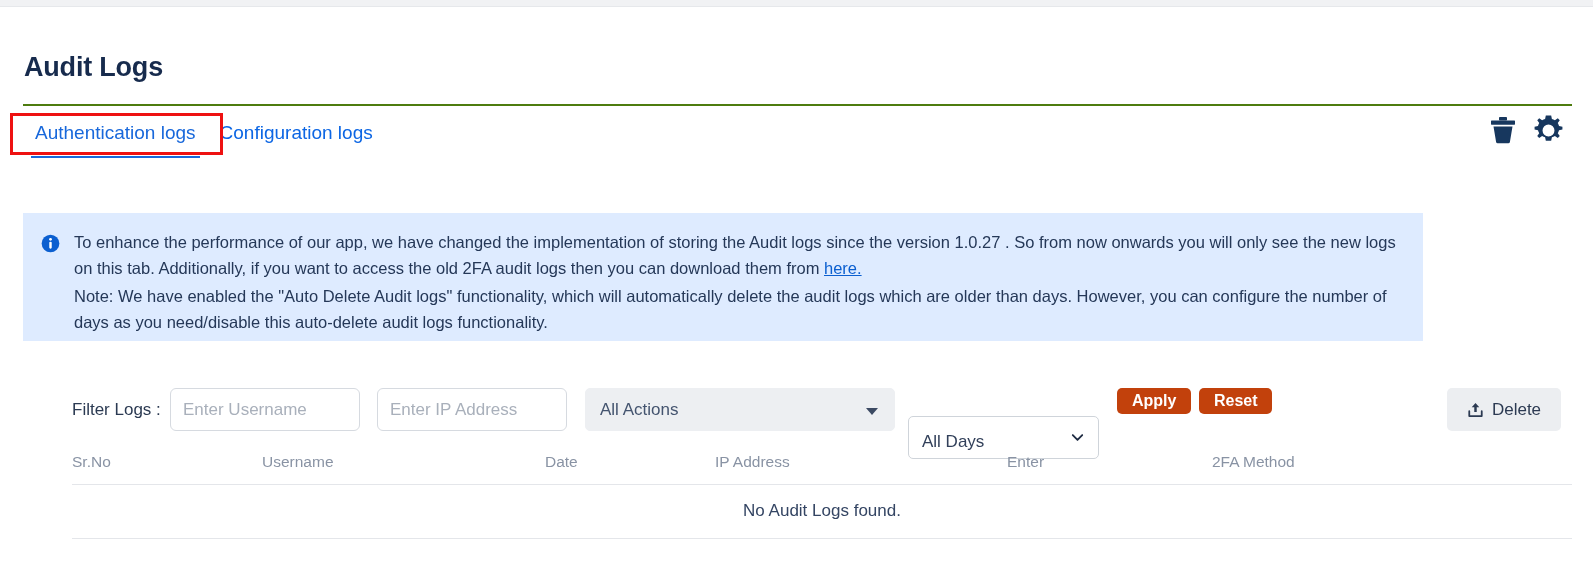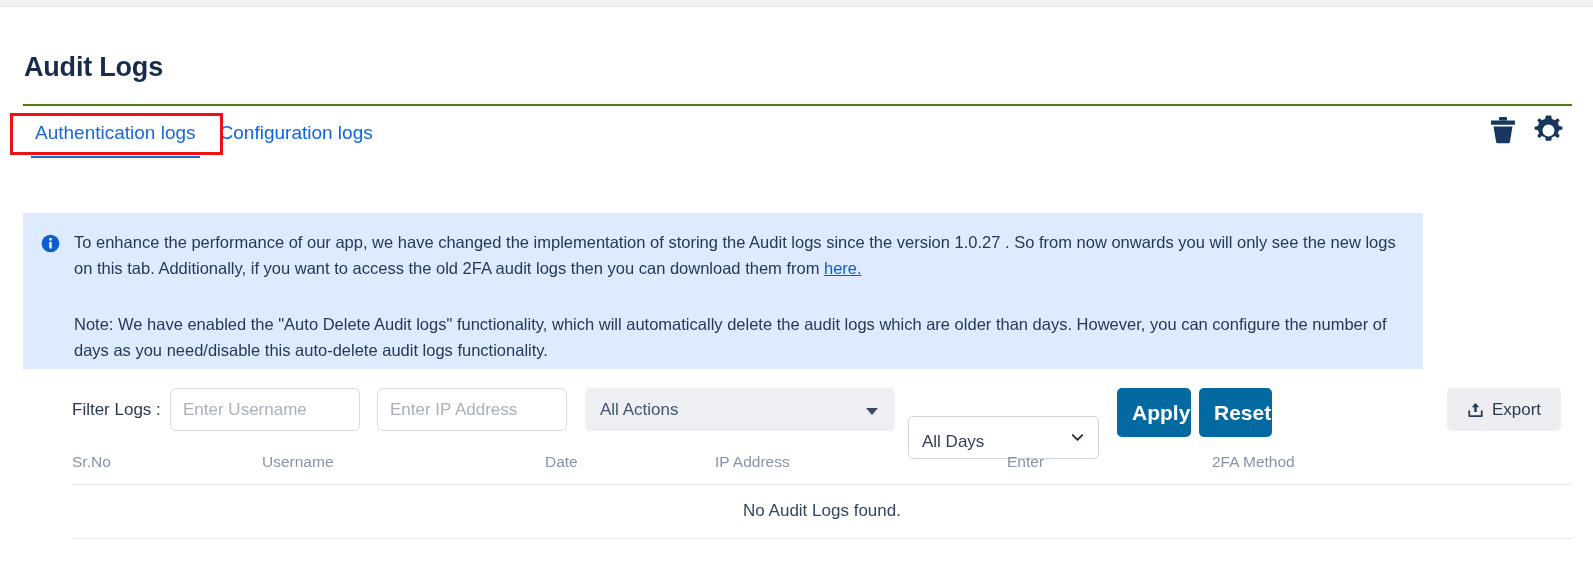--- a/index.html
+++ b/index.html
@@ -69,21 +69,21 @@
     display: flex; align-items: flex-start; gap: 14px;
   }
   .banner-icon { flex: 0 0 auto; margin-top: 5px; line-height: 0; }
   .banner-body { flex: 1 1 auto; }
   .banner p {
     margin: 0;
     font-size: 16.5px;
     line-height: 1.58;
     color: #253858;
   }
-  .banner p + p { margin-top: 30px; }
+  .banner p + p { margin-top: 2px; }
   .banner a { color: #0b5fd0; text-decoration: underline; }
 
   
   .filter-row {
     position: absolute; left: 72px; top: 388px; width: 1500px; height: 44px;
   }
   .filter-label {
     position: absolute; left: 0; top: 12px;
     font-size: 17px; color: #2b3a52;
     white-space: nowrap;
@@ -115,24 +115,24 @@
     position: absolute; left: 836px; top: 0; width: 191px; height: 43px;
     background: #fff; border: 1px solid #cfd4da; border-radius: 5px;
     font-size: 17px; color: #32405a;
     padding: 4px 30px 0 13px; line-height: 41px; cursor: pointer; margin-top: 28px;
   }
   .sel-days .chev {
     position: absolute; right: 14px; top: 14px; width: 13px; height: 13px;
   }
 
   .btn {
-    position: absolute; top: 0; height: 49px;
+    position: absolute; top: 0; height: 26px;
     border: none; border-radius: 5px;
-    background: #0369a1; color: #fff;
-    font-size: 21px; font-weight: 700;
+    background: #c2410c; color: #fff;
+    font-size: 16px; font-weight: 700;
     cursor: pointer; padding: 0 15px;
     font-family: "Liberation Sans", sans-serif;
   }
   #btn-apply { left: 1045px; width: 74px; }
   #btn-reset { left: 1127px; width: 73px; }
 
   .btn-export {
     position: absolute; left: 1375px; top: 0; height: 43px; width: 114px;
     background: #eceef1; border: none; border-radius: 5px;
     color: #2c3a52; font-size: 17px;
@@ -232,21 +232,21 @@
     </div>
 
     <button id="btn-apply" class="btn">Apply</button>
     <button id="btn-reset" class="btn">Reset</button>
 
     <button class="btn-export">
       <svg width="17" height="18" viewBox="0 0 18 18" aria-hidden="true">
         <path d="M9 1.6 L13 6.2 H10.3 V11 H7.7 V6.2 H5 Z" fill="#2c3a52"></path>
         <path d="M2.4 10.3 V15.4 H15.6 V10.3" fill="none" stroke="#2c3a52" stroke-width="1.9" stroke-linecap="round" stroke-linejoin="round"></path>
       </svg>
-      <span>Export</span>
+      <span>Delete</span>
     </button>
   </div>
 
   <div class="table-wrap">
     <table class="audit">
       <thead>
         <tr>
           <th class="c1">Sr.No</th>
           <th class="c2">Username</th>
           <th class="c3">Date</th>

